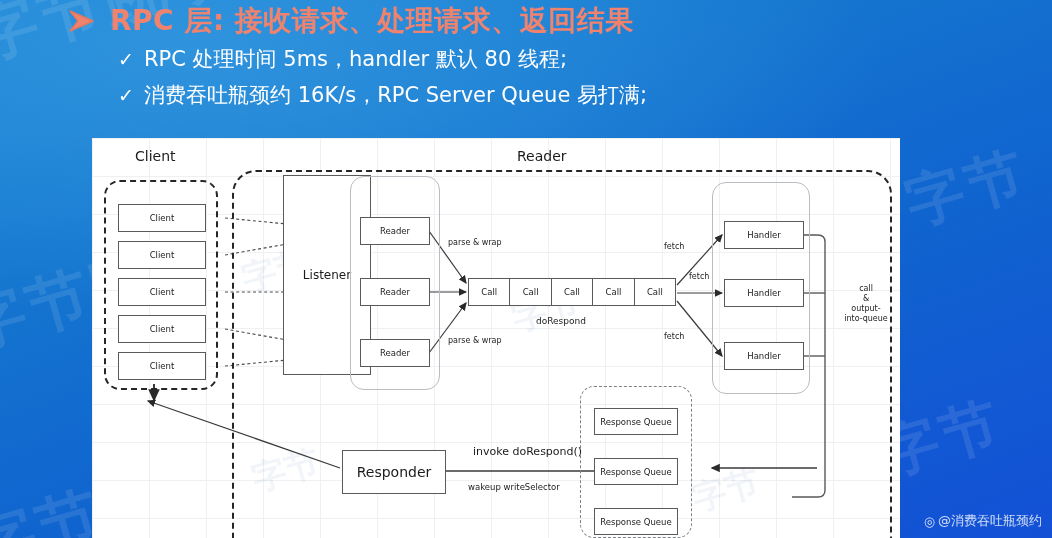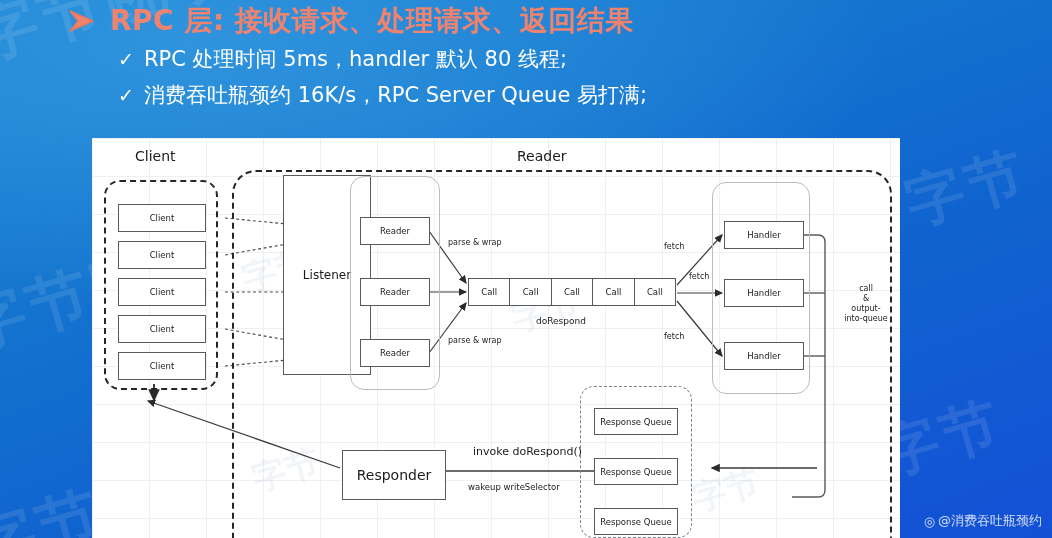--- a/index.html
+++ b/index.html
@@ -291,21 +291,21 @@
     <div class="nbox lbl-sm" style="left:502px;top:270px;width:84px;height:27px;">
         <span>Response Queue</span>
       </div>
     <div class="nbox lbl-sm" style="left:502px;top:320px;width:84px;height:27px;">
         <span>Response Queue</span>
       </div>
     <div class="nbox lbl-sm" style="left:502px;top:370px;width:84px;height:27px;">
         <span>Response Queue</span>
       </div>
 
-    <div class="nbox lbl-lg" style="left:250px;top:312px;width:104px;height:50px;">
+    <div class="nbox lbl-lg" style="left:250px;top:312px;width:104px;height:44px;">
         <span>Responder</span>
       </div>
 
     <div class="edgelabel" style="left:381px;top:309px;font-size:11px;">invoke doRespond()</div>
     <div class="edgelabel" style="left:376px;top:344px;font-size:8.5px;text-align:right;">wakeup writeSelector</div>
   </div>
 
   <div id="corner-wm">
     <span>◎</span>
     <span>@消费吞吐瓶颈约</span>

